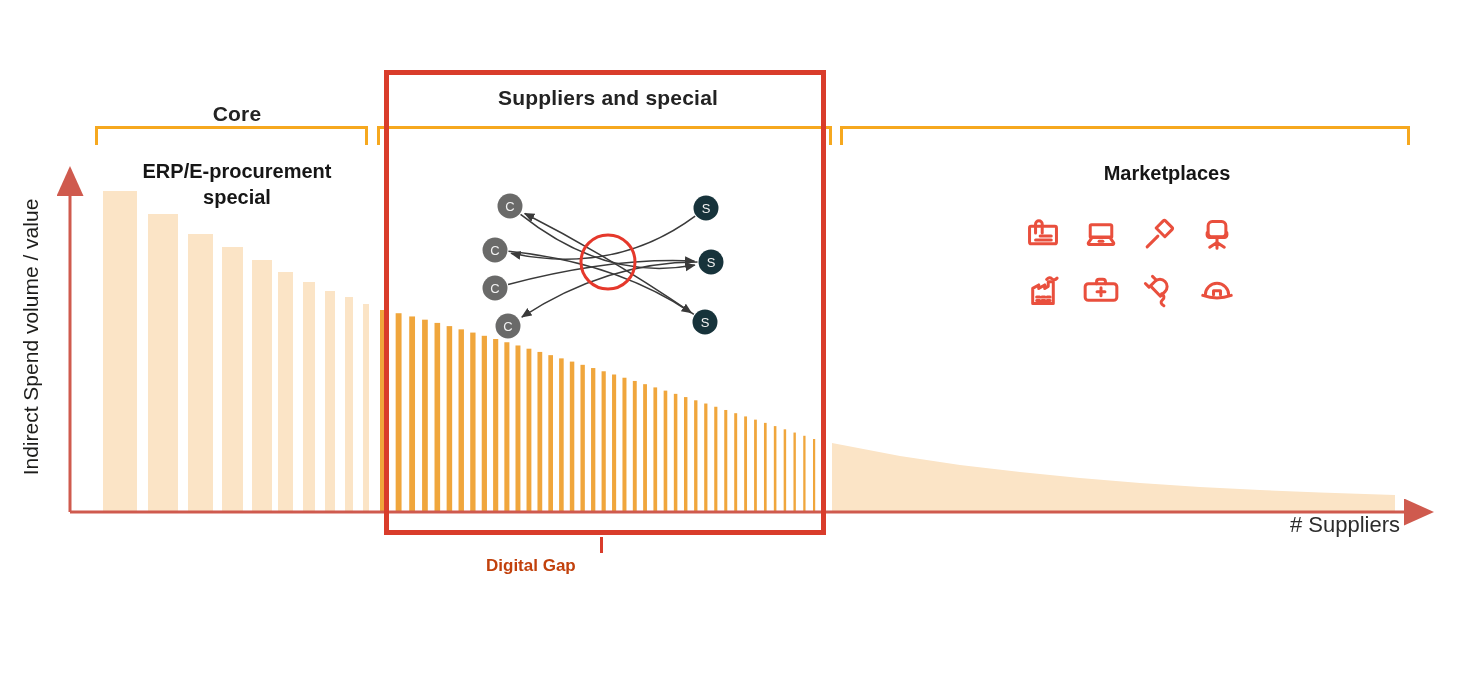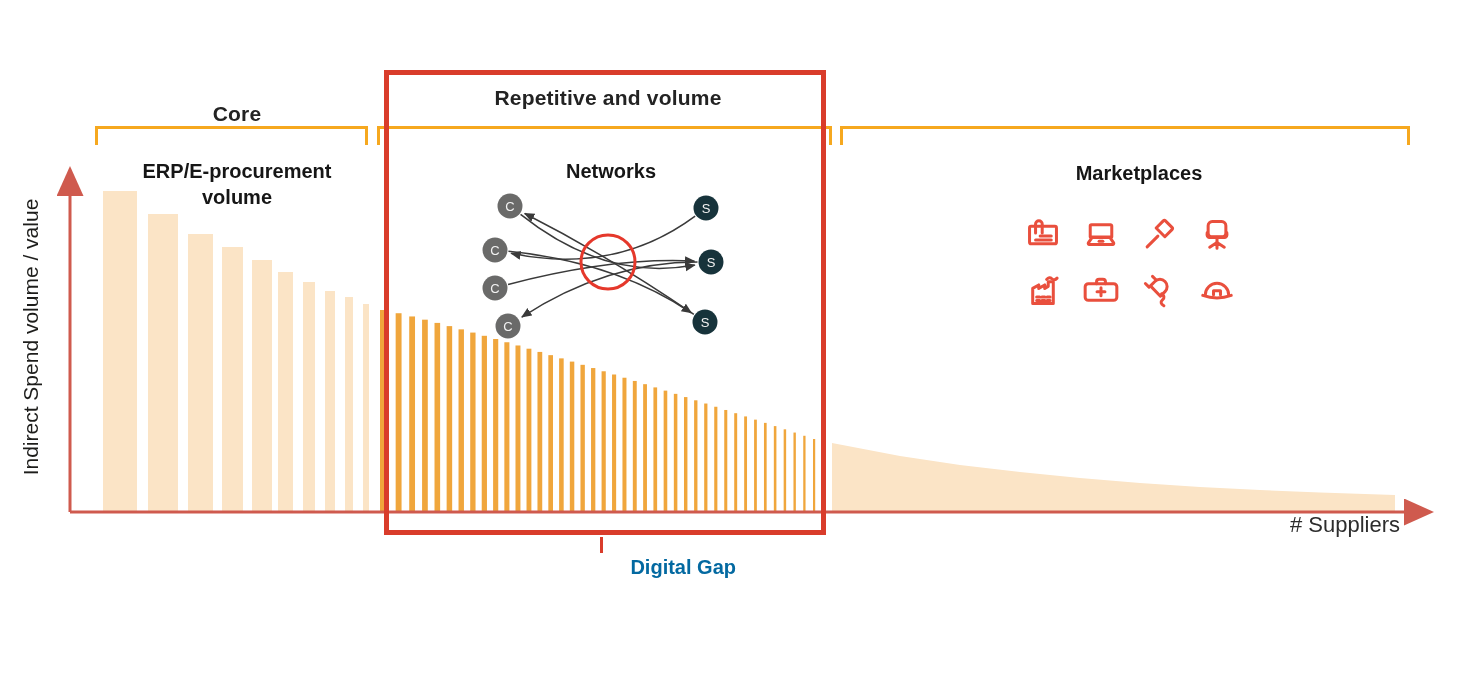--- a/index.html
+++ b/index.html
@@ -19,22 +19,22 @@
   .bracket{
     position:absolute;top:126px;height:19px;box-sizing:border-box;
     border-top:3px solid #f6a81f;border-left:3px solid #f6a81f;border-right:3px solid #f6a81f;
   }
   .red-box{
     position:absolute;left:384px;top:70px;width:442px;height:465px;box-sizing:border-box;
     border:5px solid #d93c2b;
   }
   .gap-tick{position:absolute;left:600px;top:537px;width:3px;height:16px;background:#d93c2b;}
   .gap-label{
-    position:absolute;left:486px;top:556px;width:250px;text-align:right;
-    font-weight:bold;font-size:20px;color:#0369a1;
+    position:absolute;left:486px;top:556px;width:250px;text-align:left;
+    font-weight:bold;font-size:17px;color:#c2410c;
   }
   .y-axis-label{
     position:absolute;left:-147px;top:325px;width:356px;text-align:center;
     transform:rotate(-90deg);font-size:21px;color:#1d1d1b;
   }
   .x-axis-label{
     position:absolute;left:1220px;top:512px;width:180px;text-align:right;
     font-size:22px;color:#2d2d2d;
   }
   .icon-grid{
@@ -137,25 +137,24 @@
 
   <div class="bracket" style="left:95px;width:273px;"></div>
   <div class="bracket" style="left:377px;width:455px;"></div>
   <div class="bracket" style="left:840px;width:570px;"></div>
 
   <div class="red-box"></div>
   <div class="gap-tick"></div>
   <div class="gap-label">Digital Gap</div>
 
   <div class="section-title" style="left:117px;width:240px;margin-top:16px;">Core</div>
-  <div class="section-title" style="left:458px;width:300px;">Repetitive and volume</div>
-
-  <div class="section-sub" style="left:117px;top:158px;width:240px;">ERP/E-procurement volume</div>
-  <div class="section-sub" style="left:461px;top:158px;width:300px;">Networks</div>
-  <div class="section-sub" style="left:989px;top:160px;width:300px;">Marketplaces</div>
+  <div class="section-title" style="left:458px;width:300px;">Suppliers and special</div>
+
+  <div class="section-sub" style="left:117px;top:158px;width:240px;">ERP/E-procurement special</div>
+  <div class="section-sub" style="left:1017px;top:160px;width:300px;">Marketplaces</div>
 
   <div class="y-axis-label">Indirect Spend volume / value</div>
   <div class="x-axis-label"># Suppliers</div>
 
   <div class="icon-grid" id="icon-grid">
       <div class="mk-icon">
         <svg width="38" height="38" viewBox="0 0 24 24">
           <path d="M4.5,6.5 h15 a1,1 0 0 1 1,1 v9 a1,1 0 0 1 -1,1 h-15 a1,1 0 0 1 -1,-1 v-9 a1,1 0 0 1 1,-1 z" fill="none" stroke="#e94f3d" stroke-width="1.9" stroke-linecap="round" stroke-linejoin="round"></path>
           <path d="M7.3,10.8 V5.1 a2.1,2.1 0 0 1 4.2,0 V10.8" fill="none" stroke="#e94f3d" stroke-width="1.9" stroke-linecap="round" stroke-linejoin="round"></path>
           <path d="M10.2,12.6 H17.2" fill="none" stroke="#e94f3d" stroke-width="1.9" stroke-linecap="round" stroke-linejoin="round"></path>

